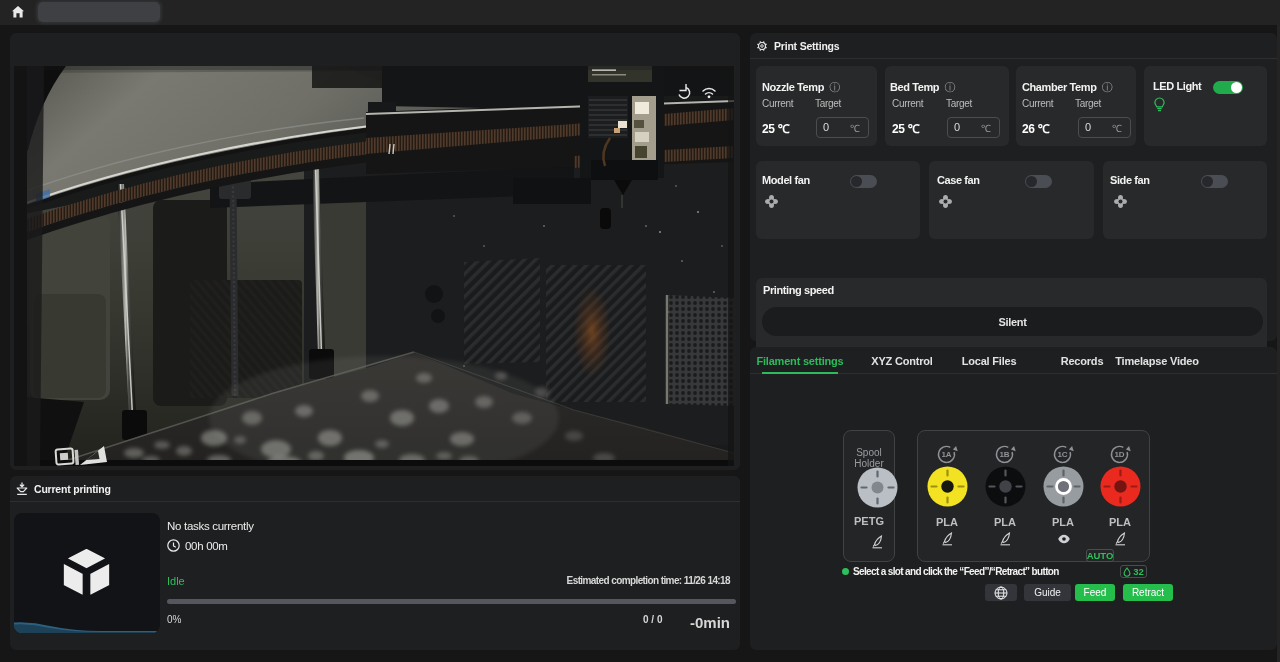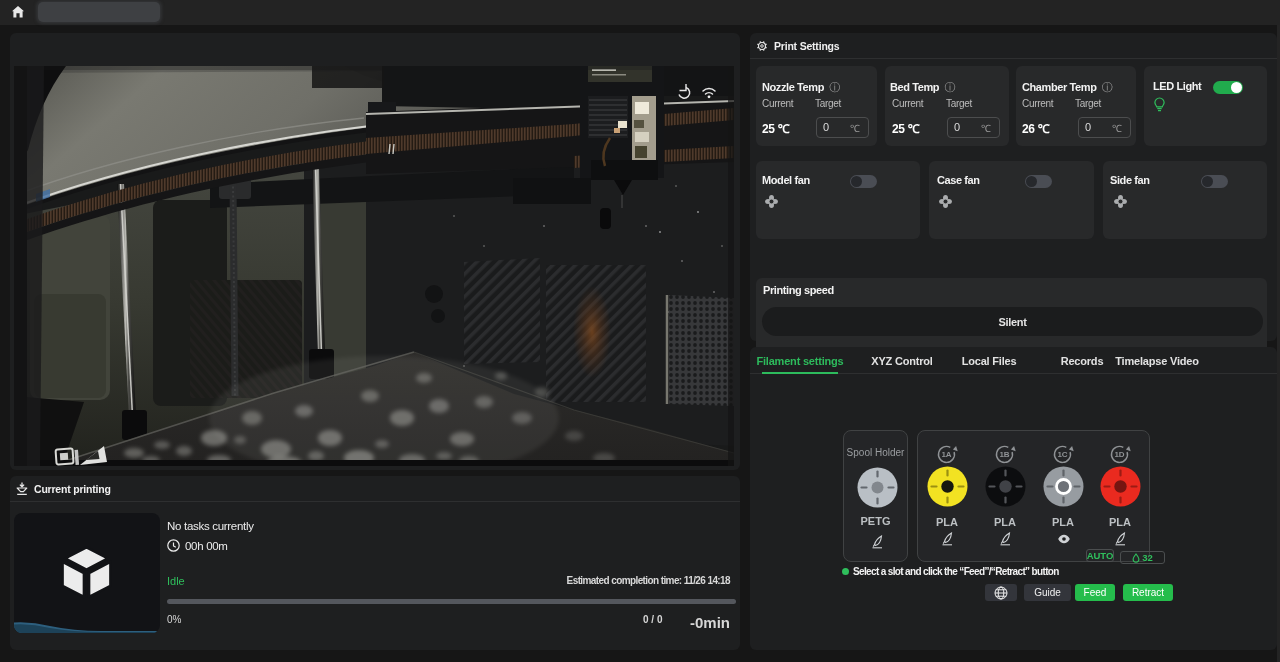--- a/index.html
+++ b/index.html
@@ -408,21 +408,21 @@
 <div class="panel" style="left:750px;top:347px;width:527px;height:303px;">
   <div class="tabs">
     <div class="tab-act" style="left:50px;text-align:center;">Filament settings</div>
     <div style="left:152px;">XYZ Control</div>
     <div style="left:239px;">Local Files</div>
     <div style="left:332px;">Records</div>
     <div style="left:407px;">Timelapse Video</div>
     <div id="tabline" style="transform:none;"></div>
   </div>
   <div id="filament">
-    <div class="fbox" style="left:93px;top:83px;width:65px;height:132px;">
+    <div class="fbox" style="left:93px;top:83px;width:52px;height:132px;">
       <div style="position:absolute;left:0;right:0;top:16px;text-align:center;font-size:10px;color:#9a9da0;">Spool Holder</div>
       <svg style="position:absolute;left:13px;top:36px;" width="41" height="41" viewBox="0 0 41 41">
         <circle cx="20.5" cy="20.5" r="20" fill="#b9bfc5"></circle>
         <circle cx="20.5" cy="20.5" r="6" fill="#82878d"></circle>
         <g stroke="#63686e" stroke-width="2.2" stroke-linecap="round">
             <path d="M20.5 4.5 L20.5 9.5"></path>
             <path d="M20.5 31.5 L20.5 36.5"></path>
             <path d="M4.5 20.5 L9.5 20.5"></path>
             <path d="M31.5 20.5 L36.5 20.5"></path>
           </g>
@@ -515,21 +515,21 @@
             </g>
           </svg>
         <div class="pla" style="position:absolute;left:178px;top:85px;width:48px;text-align:center;">PLA</div>
         <svg style="position:absolute;left:195px;top:100px;" width="15" height="15" viewBox="0 0 15 15">
             <path d="M11.5 2 C8 4 5.5 7 4.5 10.5 L5.5 11.5 C9 10.5 11 7 11.5 2 Z M4.5 10.5 L3.2 12.6" fill="none" stroke="#cfd2d5" stroke-width="1.1"></path>
             <path d="M2.5 13.8 L12 13.8" stroke="#cfd2d5" stroke-width="1.1"></path>
           </svg>
       </div>
     </div>
     <div class="badge" style="left:336px;top:202px;width:28px;height:13px;">AUTO</div>
-    <div class="badge" style="left:370px;top:204px;width:45px;height:13px;">
+    <div class="badge" style="left:370px;top:218px;width:27px;height:13px;">
       <svg width="8" height="10" viewBox="0 0 8 10" style="margin-right:2px">
           <path d="M4 1 C5.6 3.1 6.9 4.8 6.9 6.3 A2.9 2.9 0 0 1 1.1 6.3 C1.1 4.8 2.4 3.1 4 1 Z" fill="none" stroke="#2fbf5c" stroke-width="1.1"></path>
         </svg>32</div>
     <div class="abs" style="left:92px;top:219px;font-size:10px;letter-spacing:-0.65px;font-weight:bold;color:#f2f2f2;">
       <span style="display:inline-block;width:7px;height:7px;border-radius:50%;background:#2fbf5c;margin-right:4px;"></span>Select a slot and click the “Feed”/“Retract” button</div>
     <div class="btn" style="left:235px;top:237px;width:32px;">
       <svg width="14" height="14" viewBox="0 0 14 14">
           <g fill="none" stroke="#f0f0f0" stroke-width="1">
             <circle cx="7" cy="7" r="6"></circle>
             <ellipse cx="7" cy="7" rx="2.8" ry="6"></ellipse>

